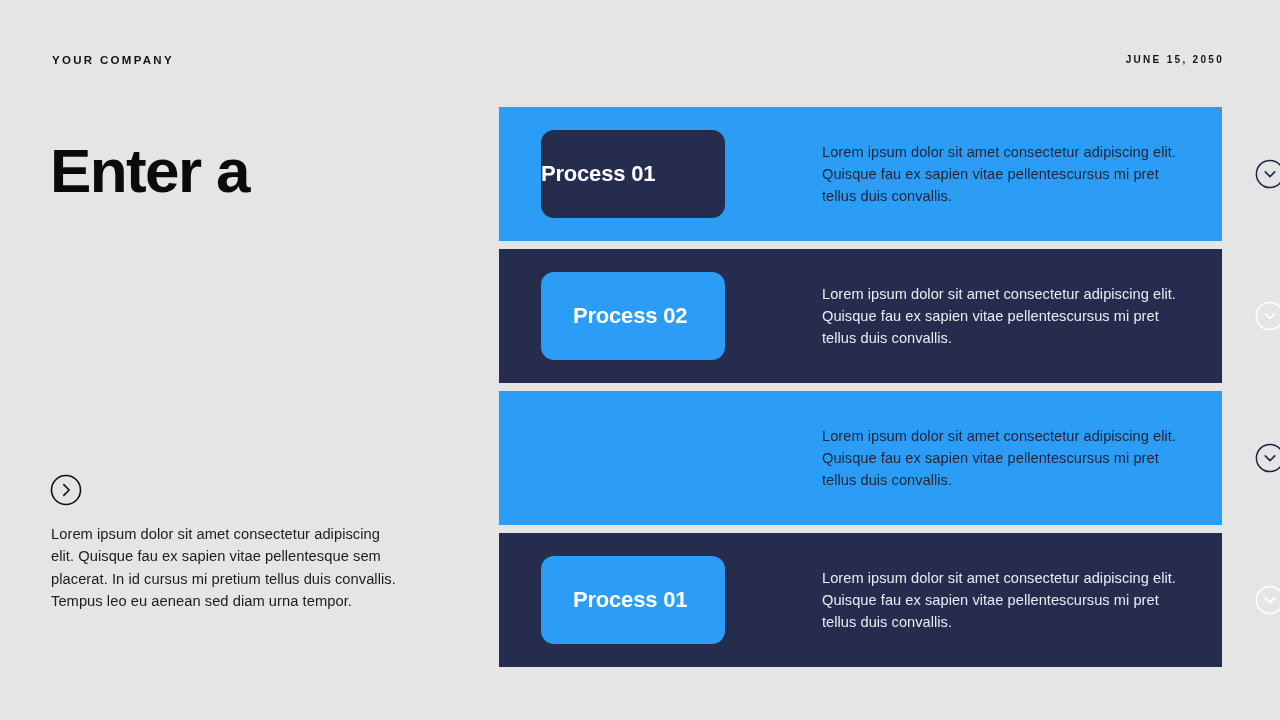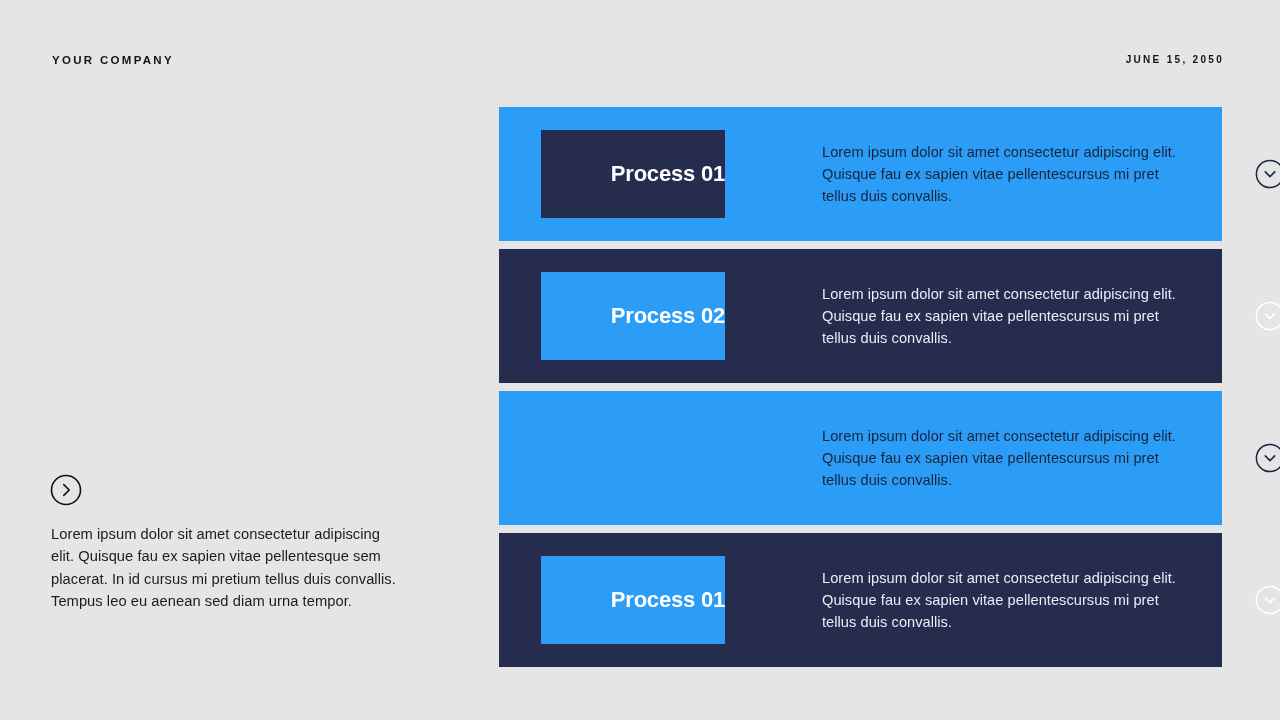--- a/index.html
+++ b/index.html
@@ -89,27 +89,27 @@
     align-items:center;
   }
   .row.blue  { background:#2b9df7; }
   .row.navy  { background:#262c4e; }
 
   .chip {
     position:absolute;
     left:42px;
     width:184px;
     height:88px;
-    border-radius:0;
+    border-radius:13px;
     display:flex;
     align-items:center;
-    justify-content:flex-end;
+    justify-content:flex-start;
   }
   .row.blue .chip { background:#262c4e; }
-  .row.navy .chip { background:#2b9df7; }
+  .row.navy .chip { background:#2b9df7;padding-left:32px; }
 
   .chip-label {
     font-size:22px;
     font-weight:700;
     letter-spacing:-0.2px;
     color:#ffffff;
     white-space:nowrap;
   }
 
   .row-icon {
@@ -135,20 +135,21 @@
 </head>
 <body>
 
 <div id="slide">
 
   <div class="hdr-company">YOUR COMPANY</div>
 
   <div class="hdr-date">JUNE 15, 2050</div>
 
   <h1 class="headline">
+    <span class="ln">Enter a</span>
   </h1>
 
   <div class="left-arrow">
     <svg width="32" height="32" viewBox="0 0 32 32" aria-hidden="true">
       <circle cx="16" cy="16" r="14.5" fill="none" stroke="#111111" stroke-width="1.6"></circle>
       <path d="M13.8 10.6 L19.2 16 L13.8 21.4" fill="none" stroke="#111111" stroke-width="1.6" stroke-linecap="round" stroke-linejoin="round"></path>
     </svg>
   </div>
 
   <p class="left-body">Lorem ipsum dolor sit amet consectetur adipiscing elit. Quisque fau ex sapien vitae pellentesque sem placerat. In id cursus mi pretium tellus duis convallis. Tempus leo eu aenean sed diam urna tempor.</p>

